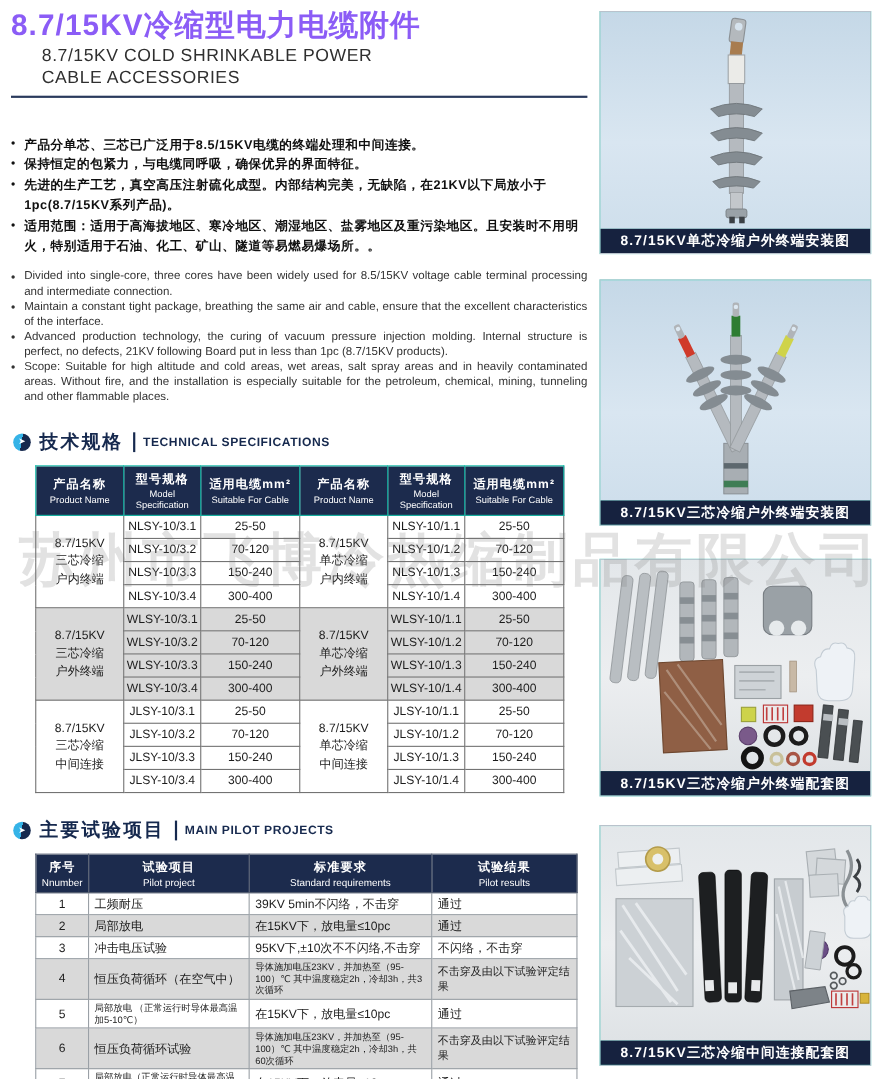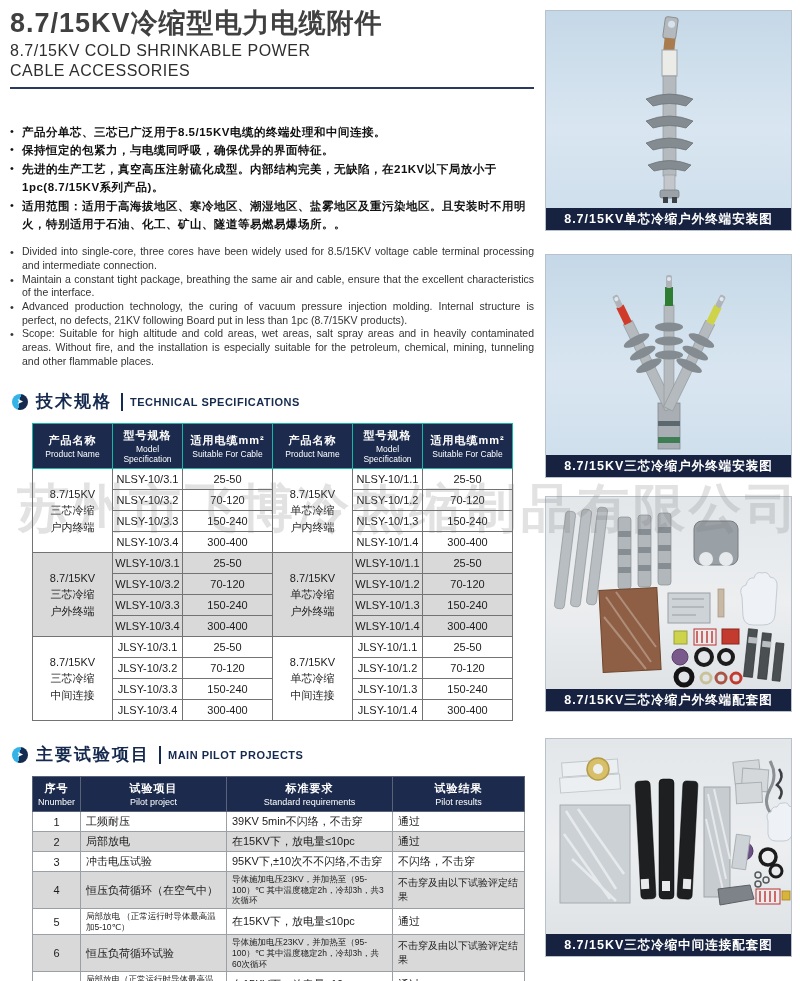--- a/index.html
+++ b/index.html
@@ -4,22 +4,22 @@
 <style>
   * { margin:0; padding:0; box-sizing:border-box; }
   html,body { width:800px; }
   body {
     width:800px; height:981px; position:relative; background:#ffffff;
     font-family:"Liberation Sans","DejaVu Sans",sans-serif; color:#111;
     overflow:hidden;
   }
   
   .left-col { position:absolute; left:0; top:0; width:540px; padding:8px 6px 0 10px; }
-  .title-cn { font-size:27px; font-weight:bold; color:#404040; letter-spacing:1px; line-height:1.15; }
-  .title-en { font-size:16px; color:#2f2f2f; line-height:1.25; margin-top:2px; letter-spacing:.5px; }
+  .title-cn { font-size:27px; font-weight:bold; color:#8b5cf6; letter-spacing:1px; line-height:1.15; }
+  .title-en { font-size:16px; color:#2f2f2f; line-height:1.25; margin-top:2px; letter-spacing:.5px;margin-left:28px; }
   .title-rule { border:none; border-top:2px solid #2a3a5c; margin-top:6px; }
   .bullets-cn { margin-top:34px; }
   .bullets-en { margin-top:12px; }
   .bullet { display:flex; align-items:flex-start; }
   .bullet .dot { width:12px; flex:0 0 12px; font-size:11px; line-height:1.55; color:#111; }
   .bullets-cn .bullet-text { font-size:11.5px; font-weight:bold; color:#101010; line-height:1.6; letter-spacing:.5px; }
   .bullets-en .bullet .dot { line-height:1.3; color:#333; }
   .bullets-en .bullet-text { font-size:10.5px; color:#333; line-height:1.3; text-align:justify; }
   
   .section-header { display:flex; align-items:center; margin-top:22px; margin-left:2px; }
@@ -50,21 +50,21 @@
   .pilot-table .sm { font-size:8.5px; line-height:1.25; letter-spacing:0; }
   .pilot-table .res-sm { font-size:10px; }
   
   .right-col { position:absolute; left:545px; top:10px; width:247px; }
   .photo-card { width:247px; border:1px solid #b9c2cc; background:#5eead4; }
   .photo-area { width:100%; display:block; }
   .pa-blue { background:linear-gradient(180deg,#c5d8e7 0%,#d9e6f1 60%,#cfdfec 100%); }
   .pa-gray { background:linear-gradient(180deg,#e3e7ea 0%,#eceef0 55%,#dfe3e6 100%); }
   .caption-bar { height:22px; background:#16223f; color:#ffffff; font-size:12.5px; font-weight:bold;
      display:flex; align-items:center; justify-content:center; letter-spacing:1px; }
-  .gap1 { margin-top:0; } .gap2 { margin-top:23px; } .gap3 { margin-top:18px; } .gap4 { margin-top:26px; }
+  .gap1 { margin-top:0; } .gap2 { margin-top:23px; } .gap3 { margin-top:30px; } .gap4 { margin-top:26px; }
   
   .watermark { position:absolute; left:17px; top:474px; width:726px; z-index:6;
      font-size:52px; font-weight:bold; letter-spacing:4px; white-space:nowrap;
      color:rgba(125,125,125,0.22); pointer-events:none; text-align:center; }
 </style>
 </head>
 <body>
 
 <div class="left-col">
 

